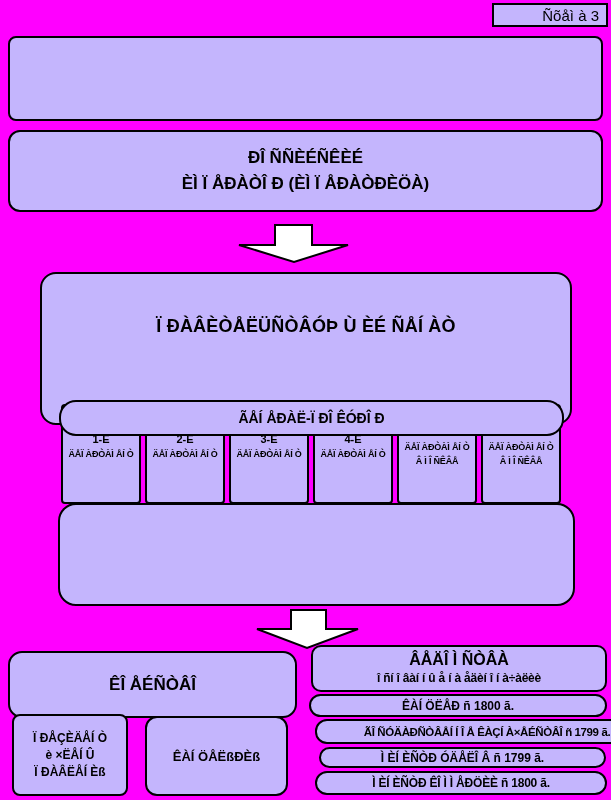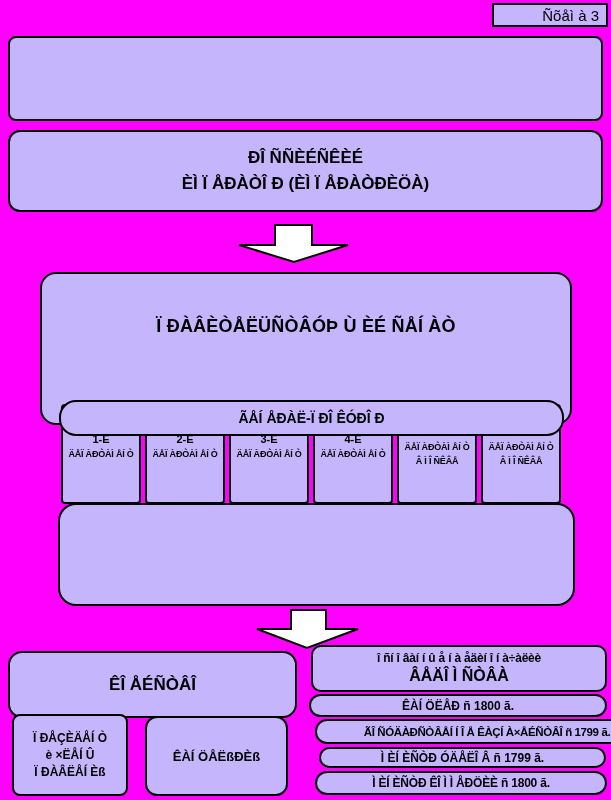--- a/index.html
+++ b/index.html
@@ -175,22 +175,22 @@
 <div class="box" id="president-box">
   <div>Ï ÐÅÇÈÄÅÍ Ò</div>
   <div>è ×ËÅÍ Û</div>
   <div>Ï ÐÀÂËÅÍ Èß</div>
 </div>
 <div class="box" id="kanc-box">
   <span>ÊÀÍ ÖÅËßÐÈß</span>
 </div>
 
 <div class="box" id="vedomstva-box">
+  <div id="vedomstva-title">ÂÅÄÎ Ì ÑÒÂÀ</div>
   <div id="vedomstva-subtitle">î ñí î âàí í û å í à åäèí î í à÷àëèè</div>
-  <div id="vedomstva-title">ÂÅÄÎ Ì ÑÒÂÀ</div>
 </div>
 <div class="box agency-bar" id="agency-bar-0">
   <span>ÊÀÍ ÖËÅÐ ñ 1800 ã.</span>
 </div>
 <div class="box agency-bar" id="agency-bar-1">
   <span>ÃÎ ÑÓÄÀÐÑÒÂÅÍ Í Î Å ÊÀÇÍ À×ÅÉÑÒÂÎ  ñ 1799 ã.</span>
 </div>
 <div class="box agency-bar" id="agency-bar-2">
   <span>Ì ÈÍ ÈÑÒÐ ÓÄÅËÎ Â ñ 1799 ã.</span>
 </div>

